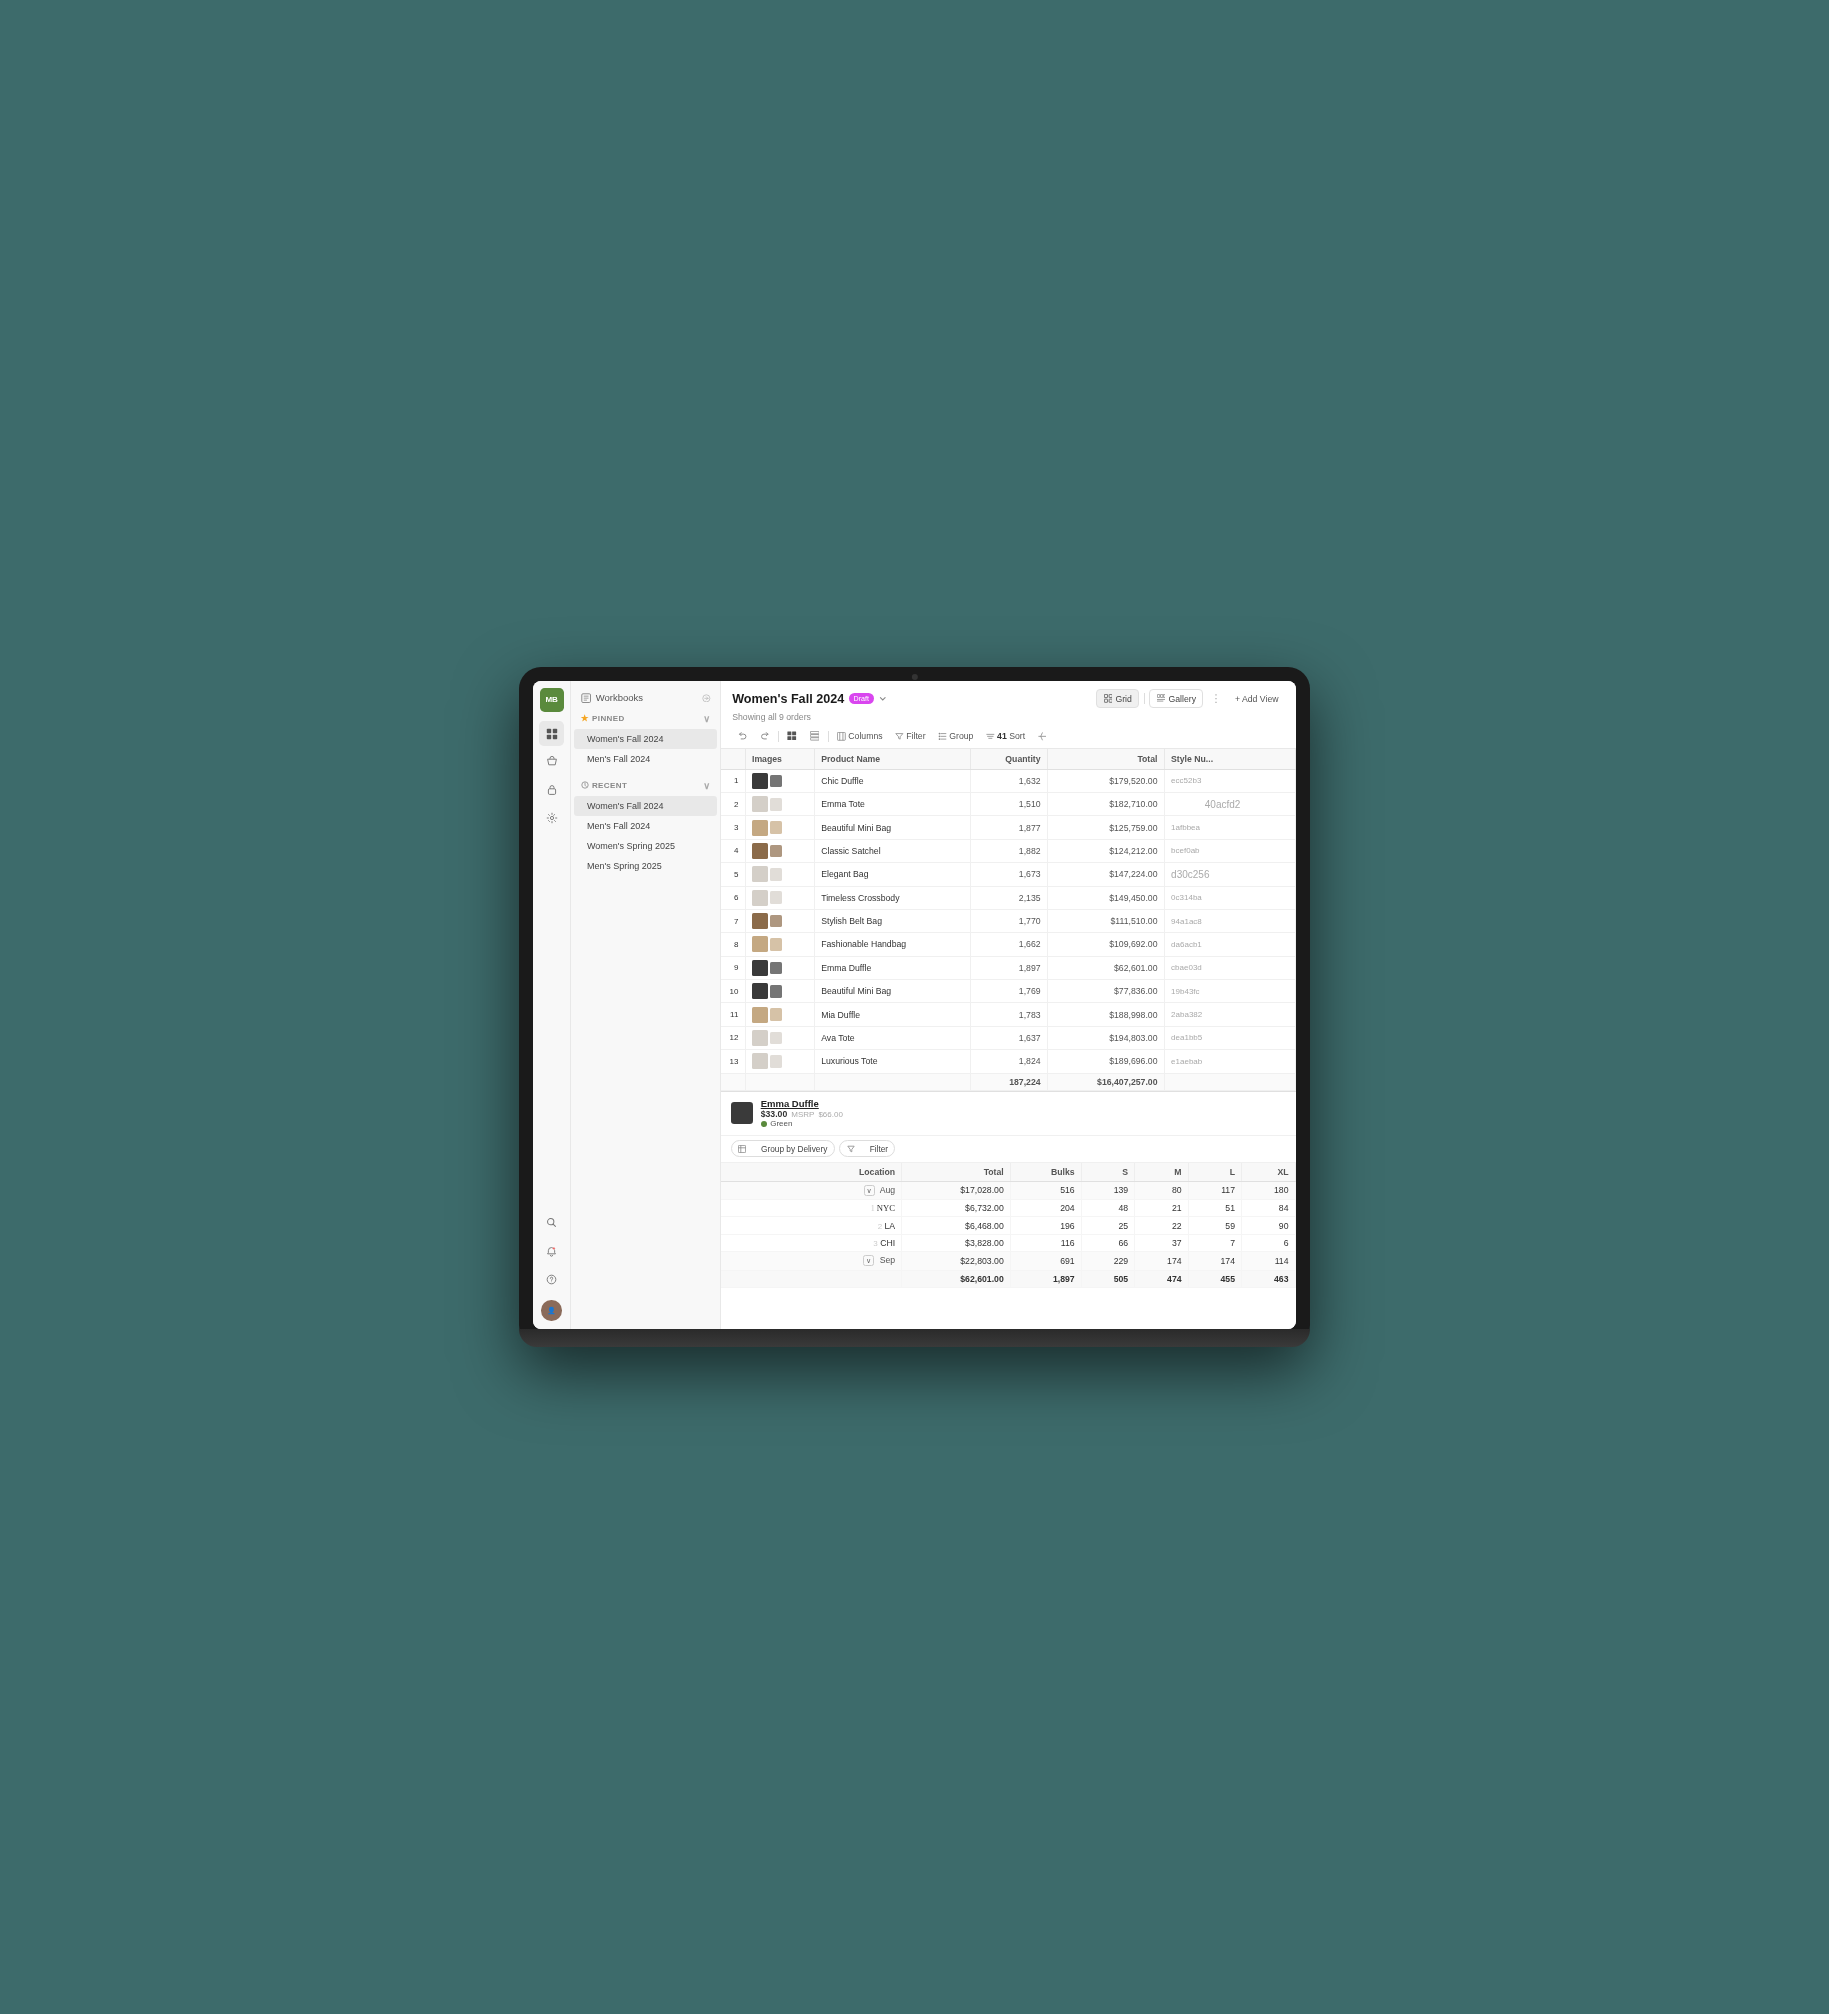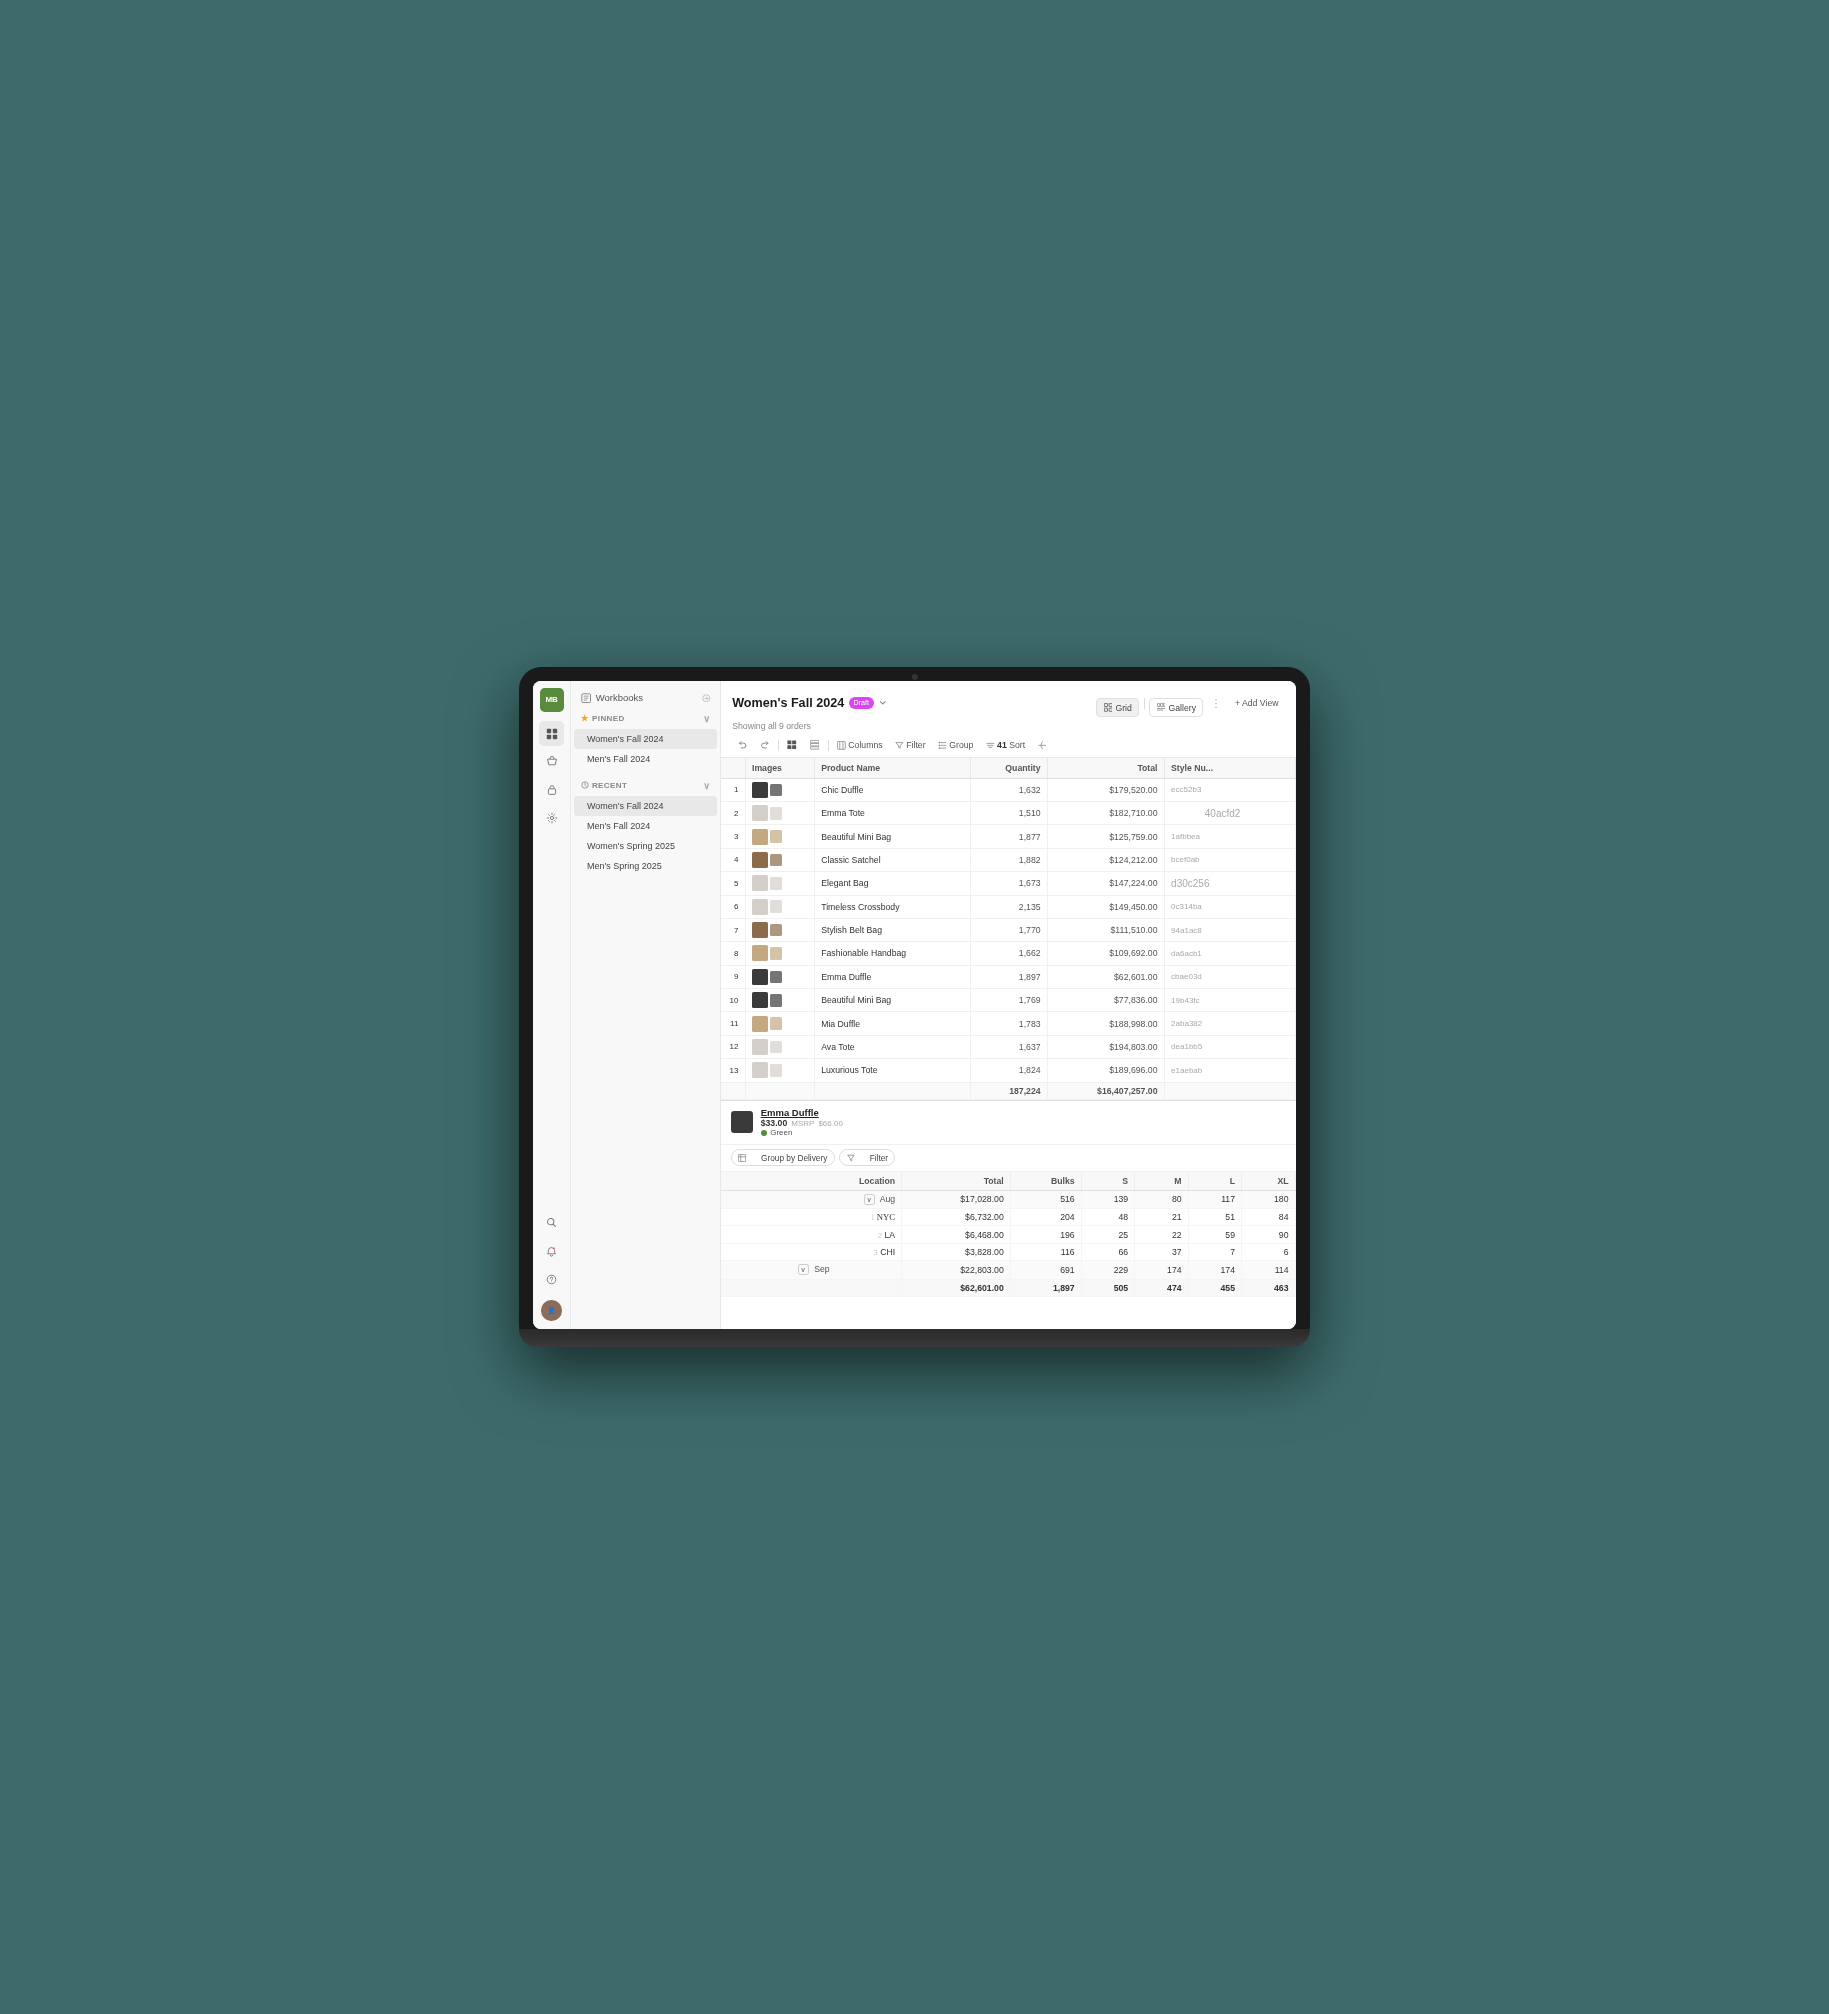--- a/index.html
+++ b/index.html
@@ -183,21 +183,20 @@
       display: flex;
       align-items: center;
       gap: 3.2px;
       padding: 3.2px 6.3px;
       border: 0.8px solid #e0e0e0;
       border-radius: 4px;
       font-size: 8.7px;
       color: #444;
       cursor: pointer;
       background: white;
-      margin-top: 9px;
     }
 
     .view-btn.active { background: #f0f0f0; font-weight: 500; }
 
     .add-view-btn {
       display: flex;
       align-items: center;
       gap: 2.4px;
       padding: 3.2px 6.3px;
       font-size: 8.7px;
@@ -917,21 +916,21 @@
           CHI
         </td>
         <td>$3,828.00</td>
         <td>116</td>
         <td>66</td>
         <td>37</td>
         <td>7</td>
         <td>6</td>
       </tr>
                   <tr class="group-row">
-      <td style="text-align:center;">
+      <td style="text-align:right;">
         <span class="collapse-btn">∨</span>
         <span style="color:#555;font-weight:500;">Sep</span>
       </td>
       <td>$22,803.00</td>
       <td>691</td>
       <td>229</td>
       <td>174</td>
       <td>174</td>
       <td>114</td>
     </tr>

